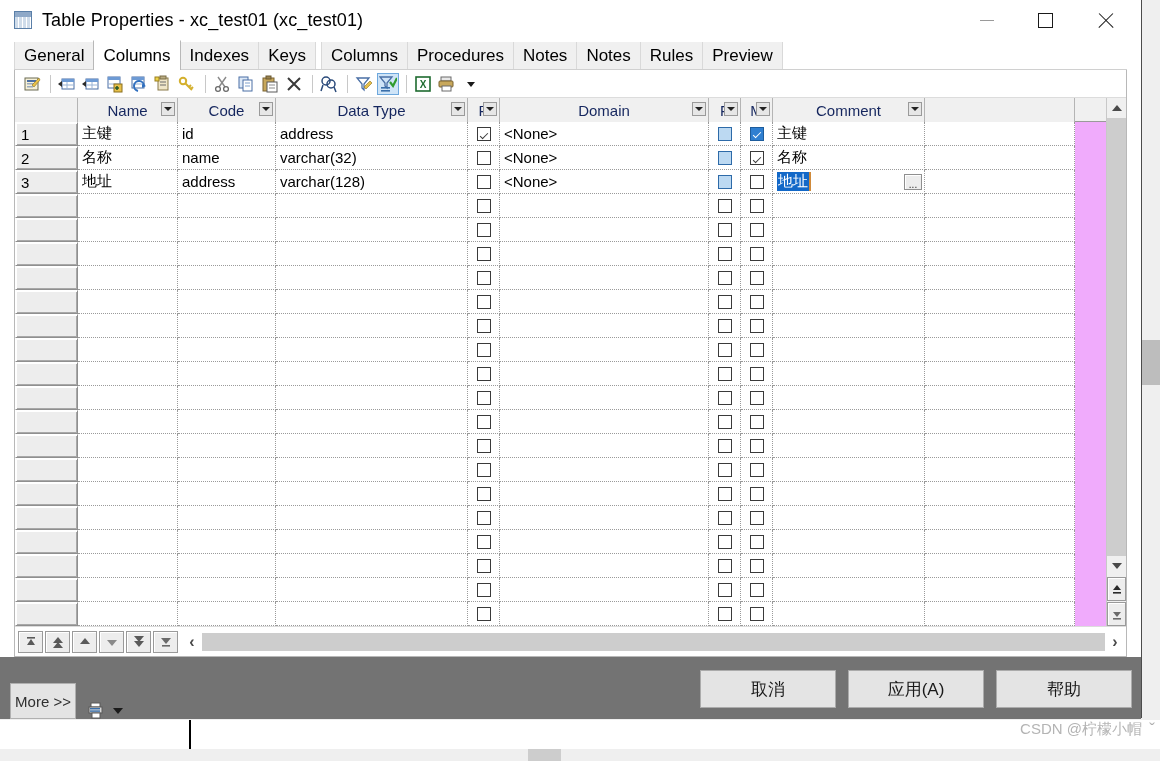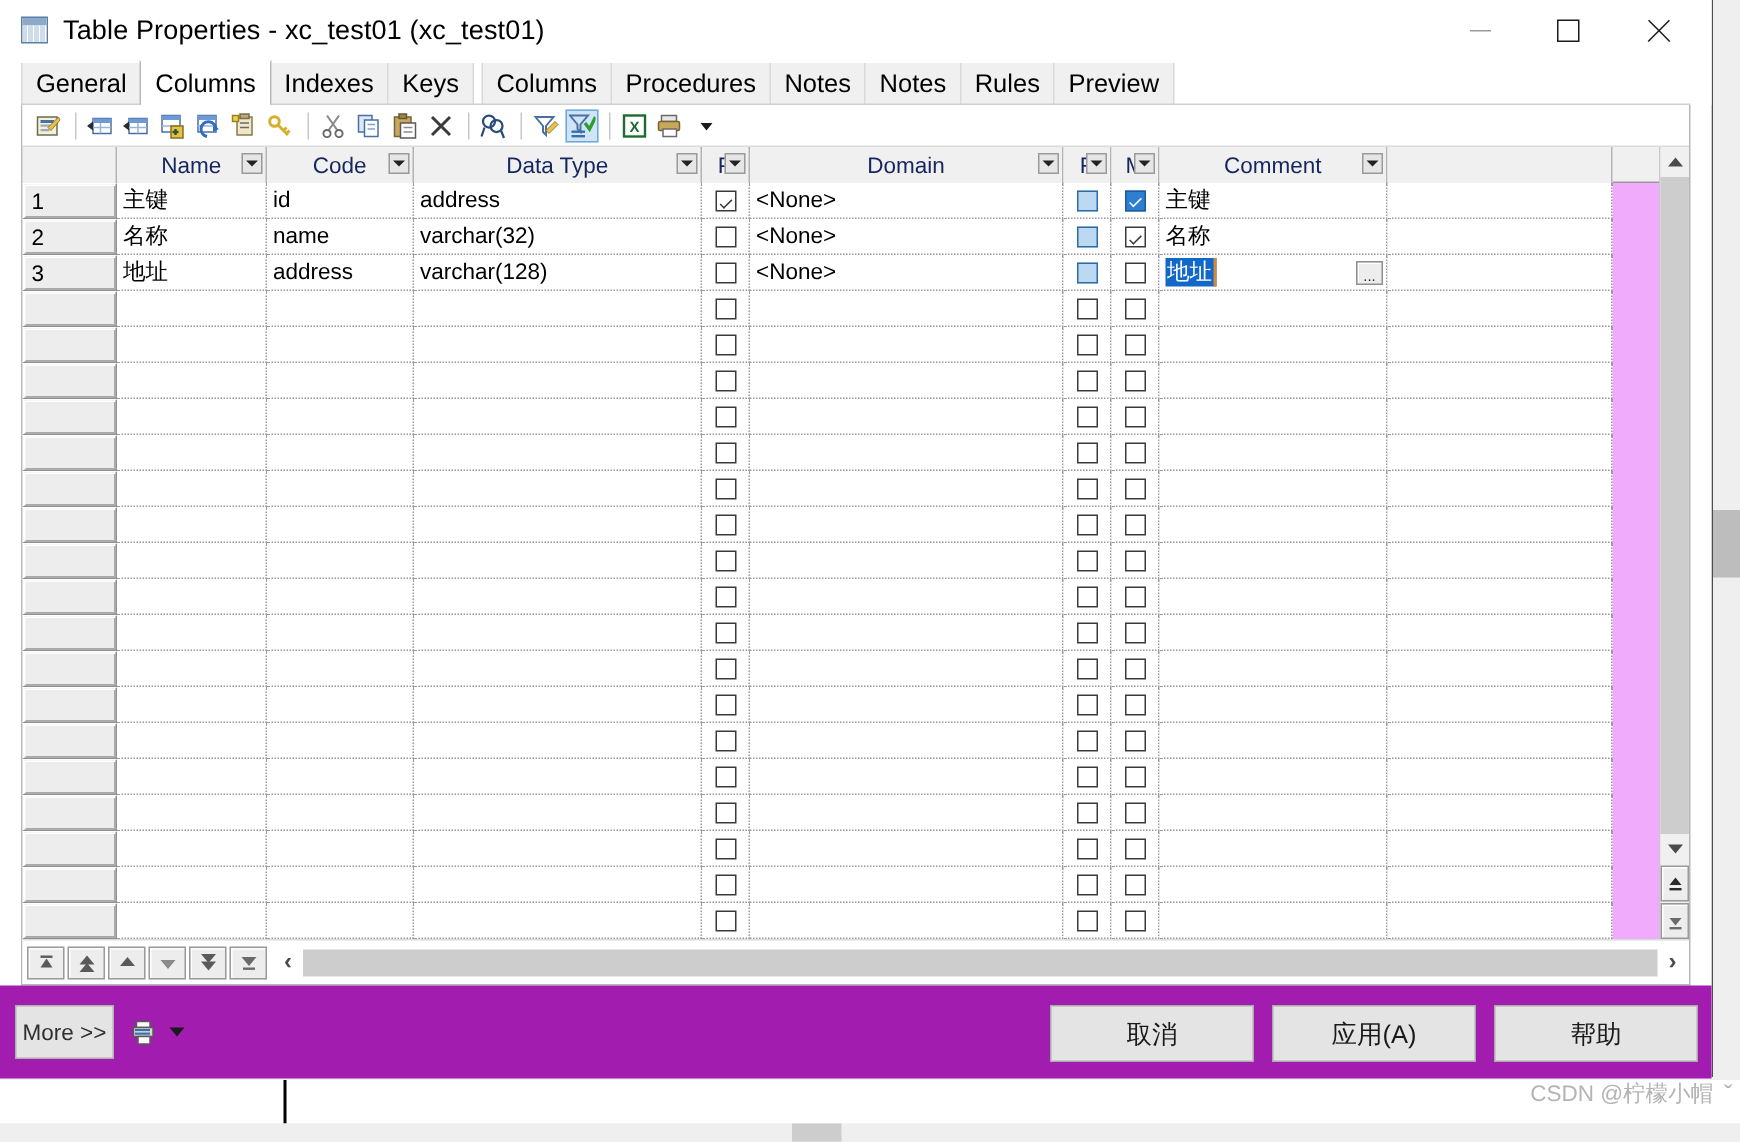--- a/index.html
+++ b/index.html
@@ -356,22 +356,22 @@
   }
   #hsthumb {
     flex: 1 1 auto; height: 18px;
     background: #cdcdcd;
     margin: 0 2px;
   }
 
   
   #footer {
     flex: 0 0 62px; height: 62px;
-    display: flex; align-items: center;
-    background: #a21caf;
+    display: flex; align-items: flex-end;
+    background: #737373;
     position: relative;
   }
   #morebtn {
     margin-left: 10px;
     width: 66px; height: 36px;
     background: #e4e4e4;
     border: 1px solid #b0b0b0;
     display: flex; align-items: center; justify-content: center;
     font-size: 15px; color: #2f2f2f;
   }

